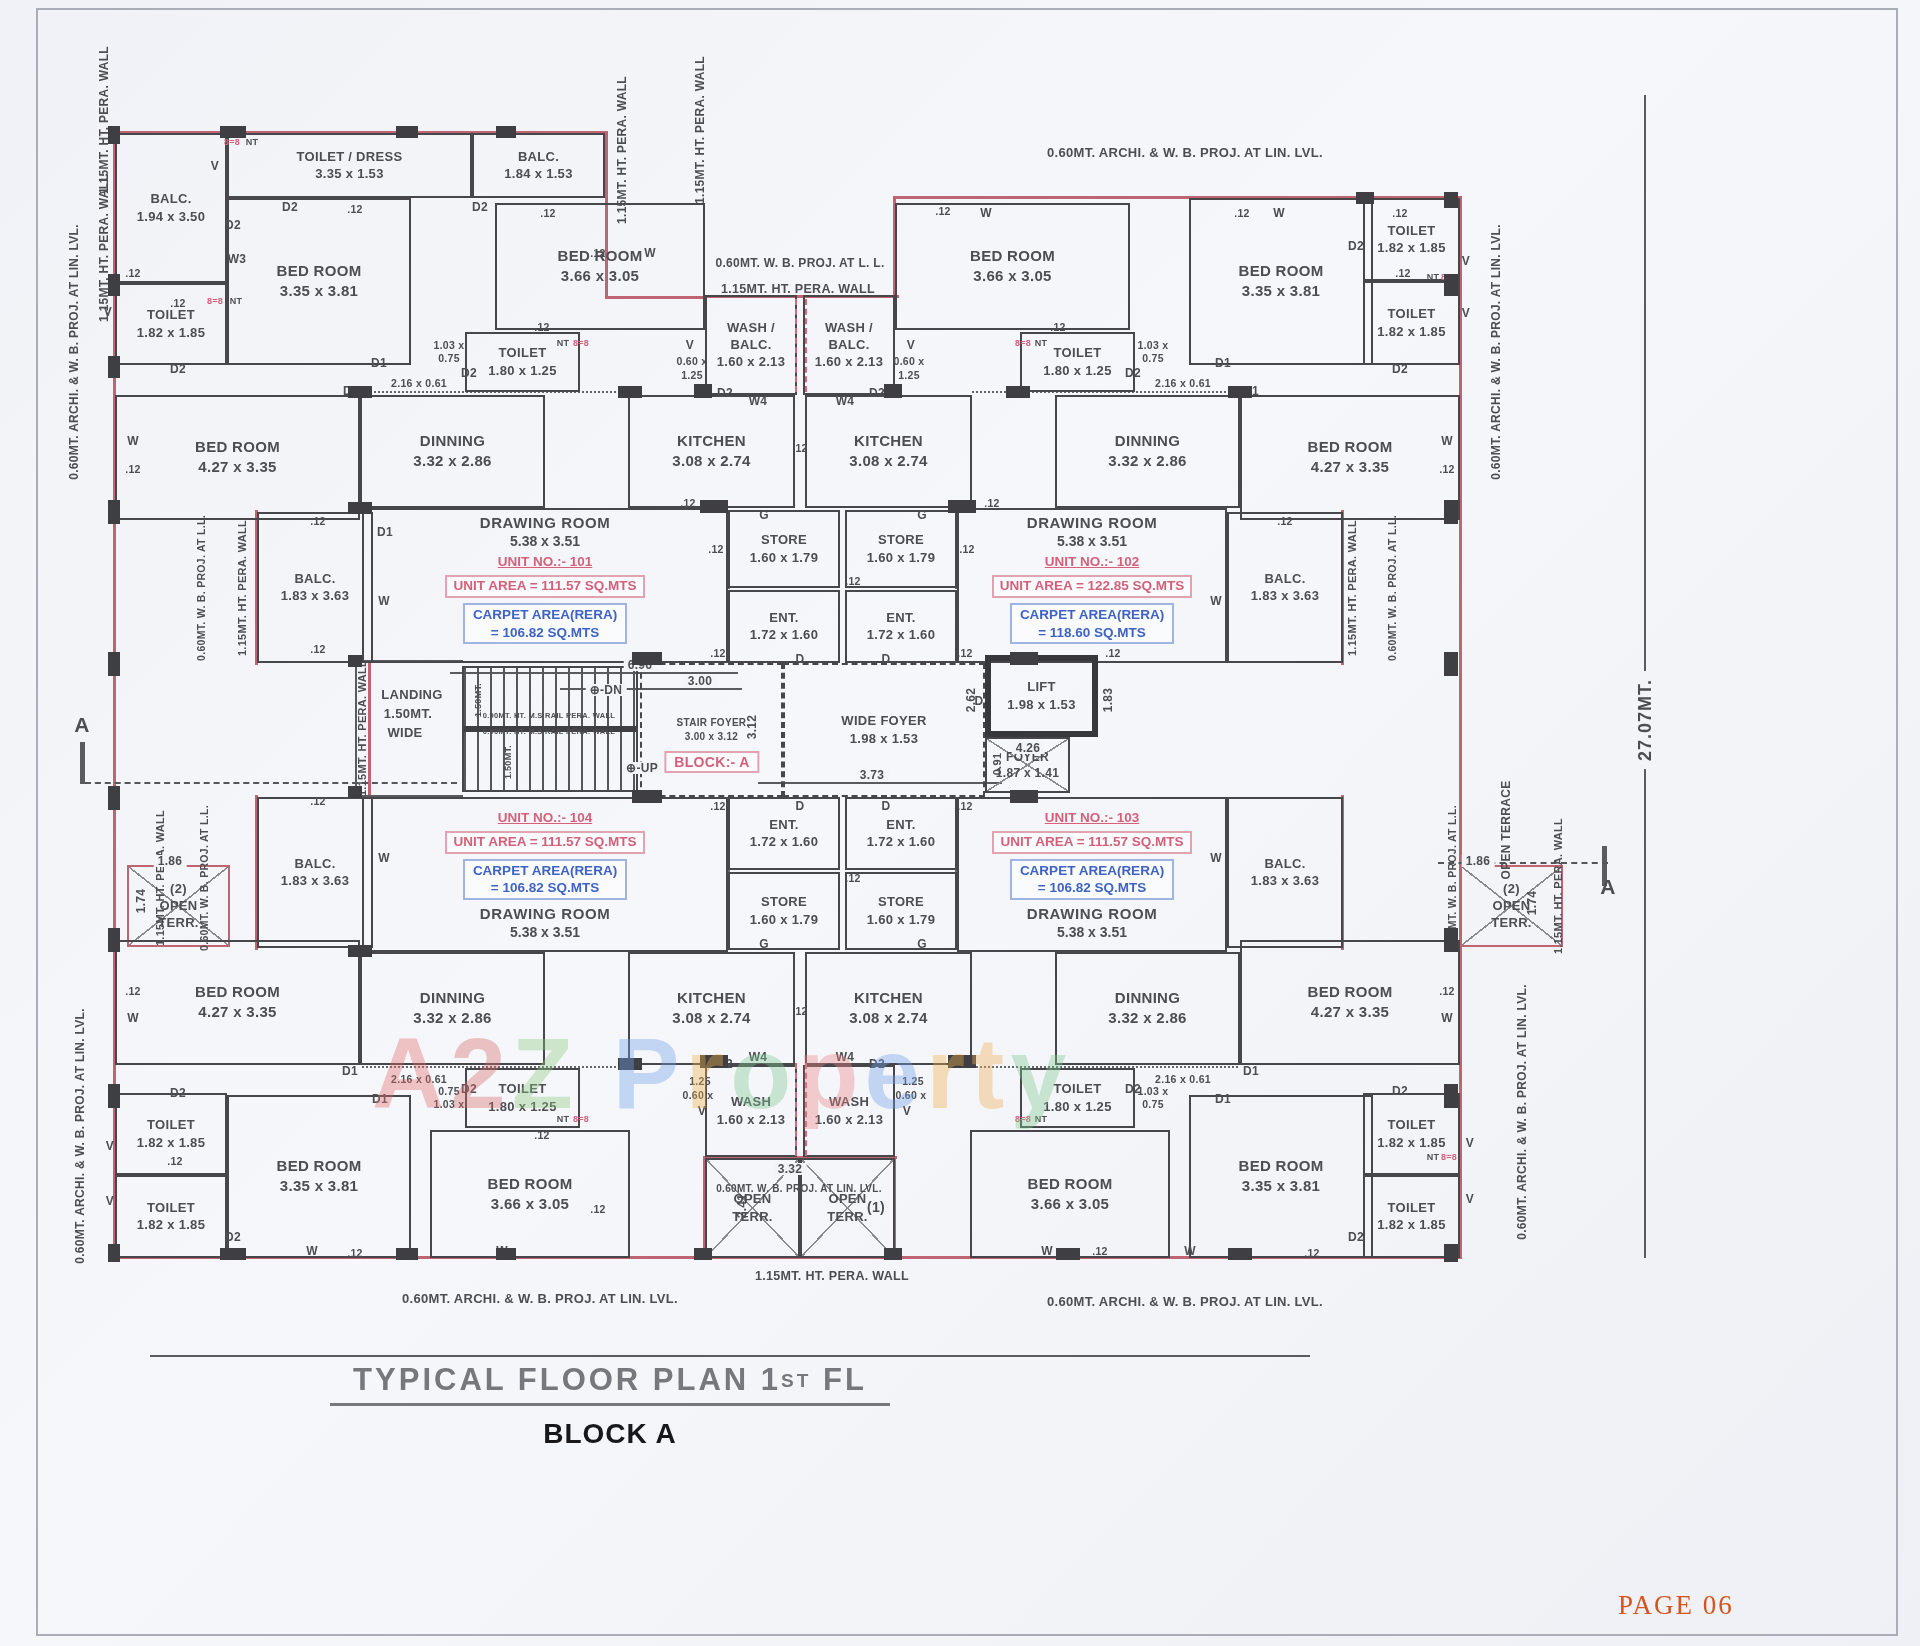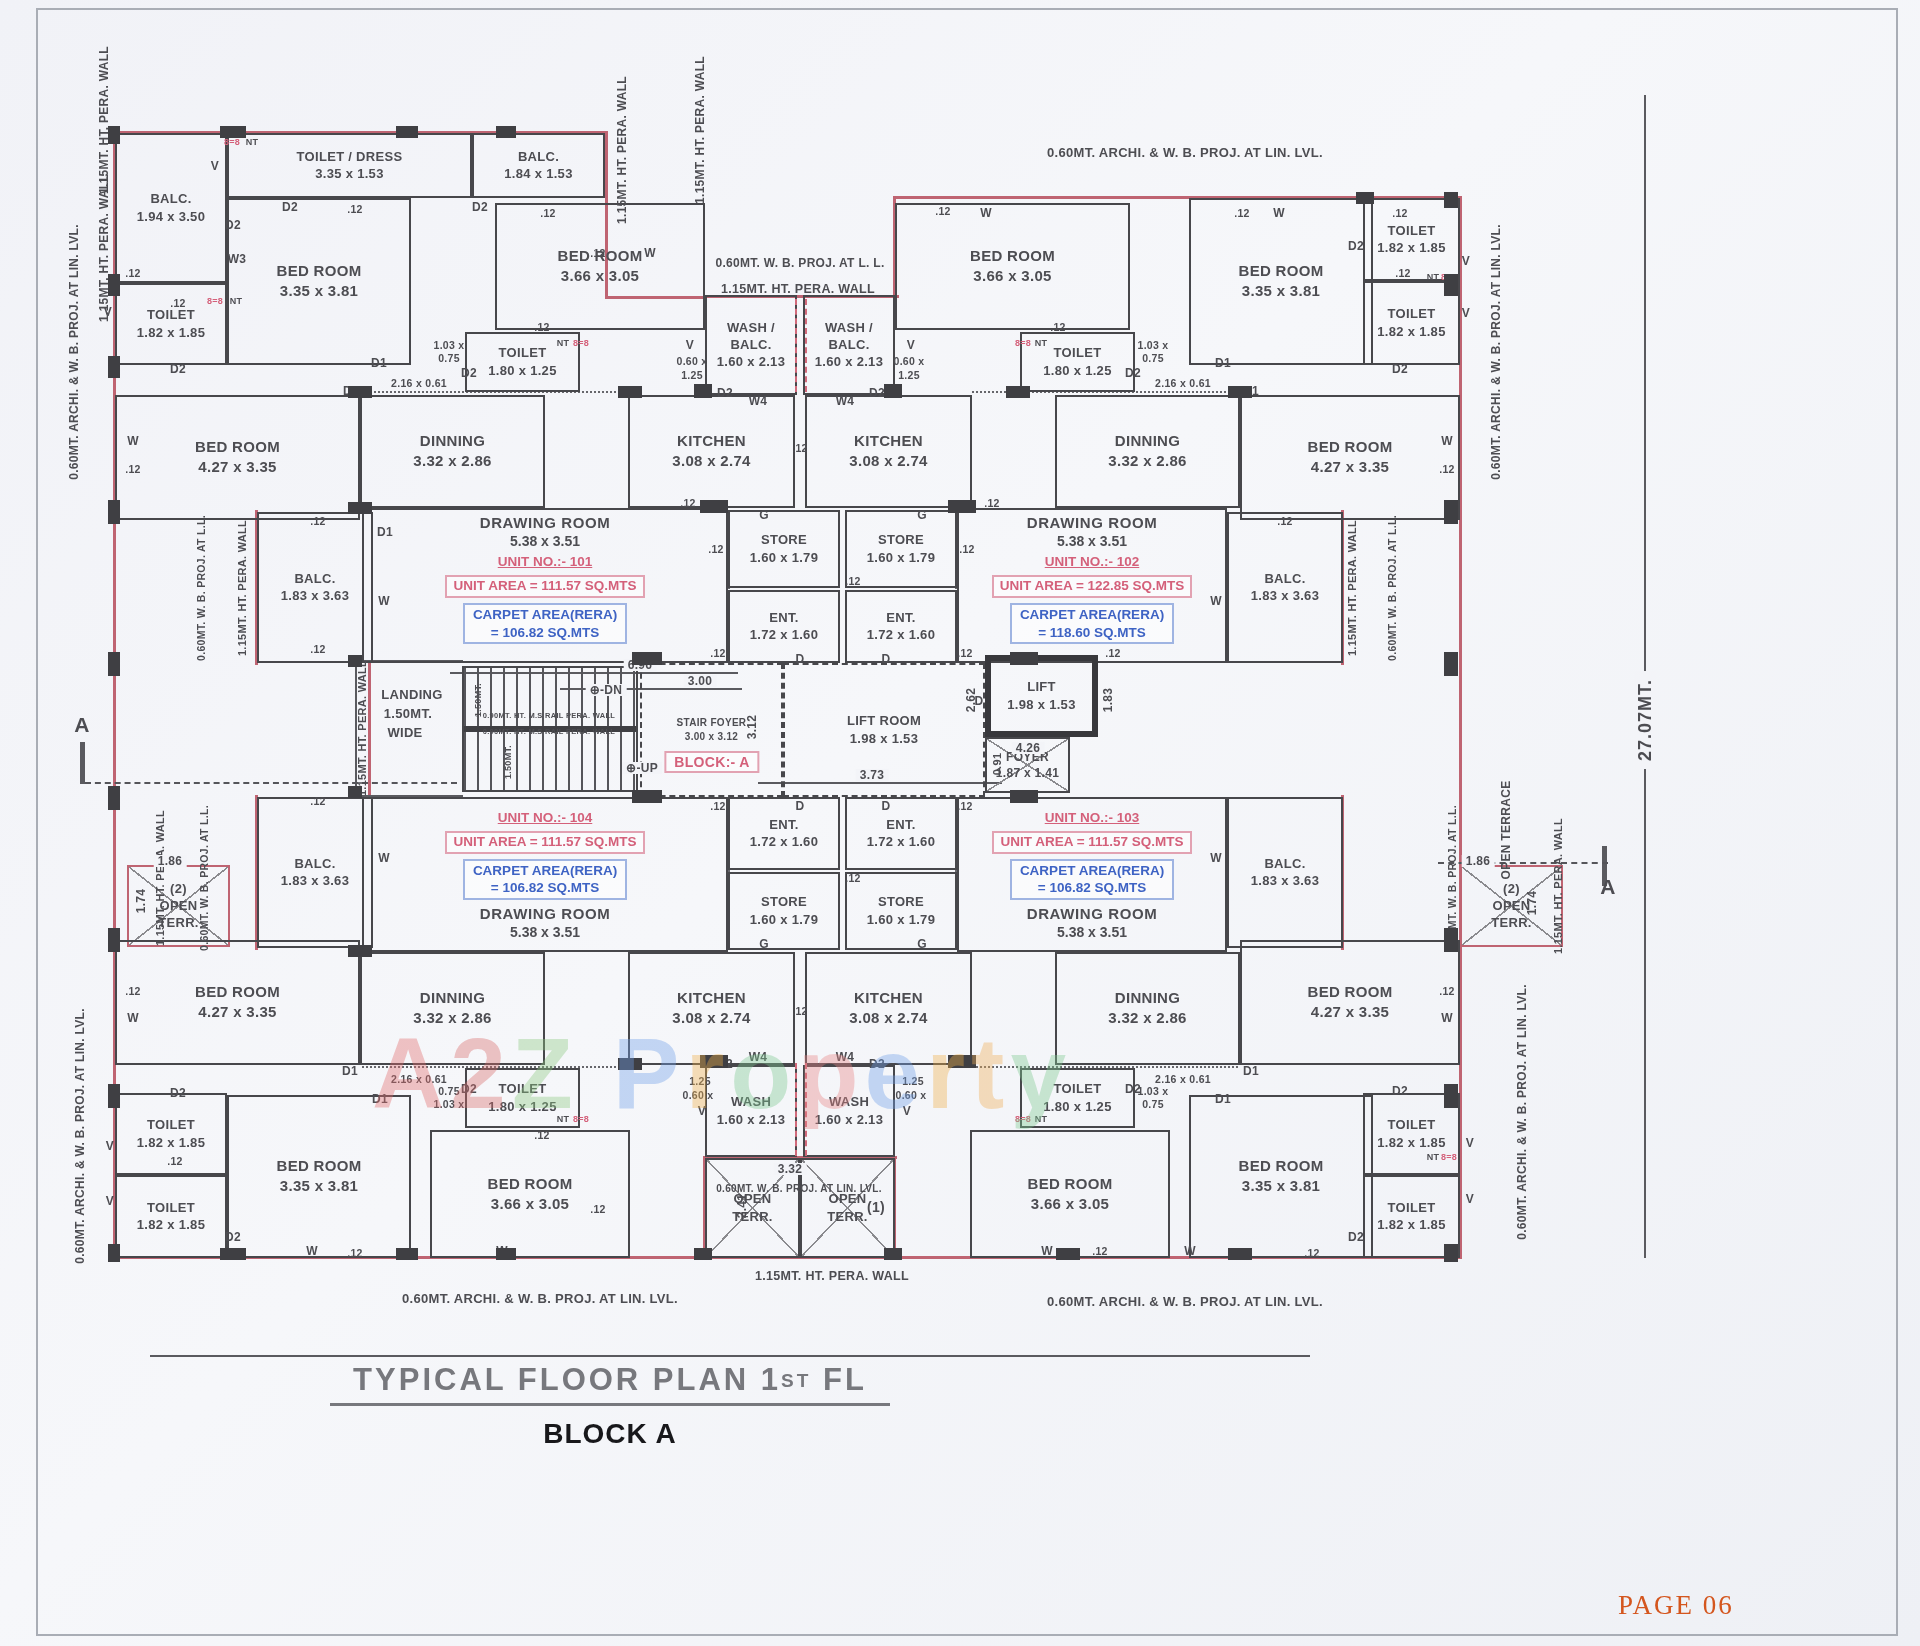--- a/index.html
+++ b/index.html
@@ -172,21 +172,21 @@
       </div>
       <div class="room" style="left: 1227px; top: 512px; width: 116px; height: 151px; font-size: 13px;">
         <span>BALC.</span>
         <span>1.83 x 3.63</span>
       </div>
       <div class="room dashed" style="left: 640px; top: 663px; width: 143px; height: 134px; font-size: 10px;">
         <span>STAIR FOYER</span>
         <span>3.00 x 3.12</span>
       </div>
       <div class="room dashed" style="left: 783px; top: 663px; width: 202px; height: 134px; font-size: 13px;">
-        <span>LIFT ROOM</span>
+        <span>WIDE FOYER</span>
         <span>1.98 x 1.53</span>
       </div>
       <div class="room thick" style="left: 985px; top: 655px; width: 113px; height: 82px; font-size: 13px;">
         <span>LIFT</span>
         <span>1.98 x 1.53</span>
       </div>
       <div class="room cross" style="left: 985px; top: 737px; width: 85px; height: 56px; font-size: 12px;">
         <span>FOYER</span>
         <span>1.87 x 1.41</span>
       </div>

